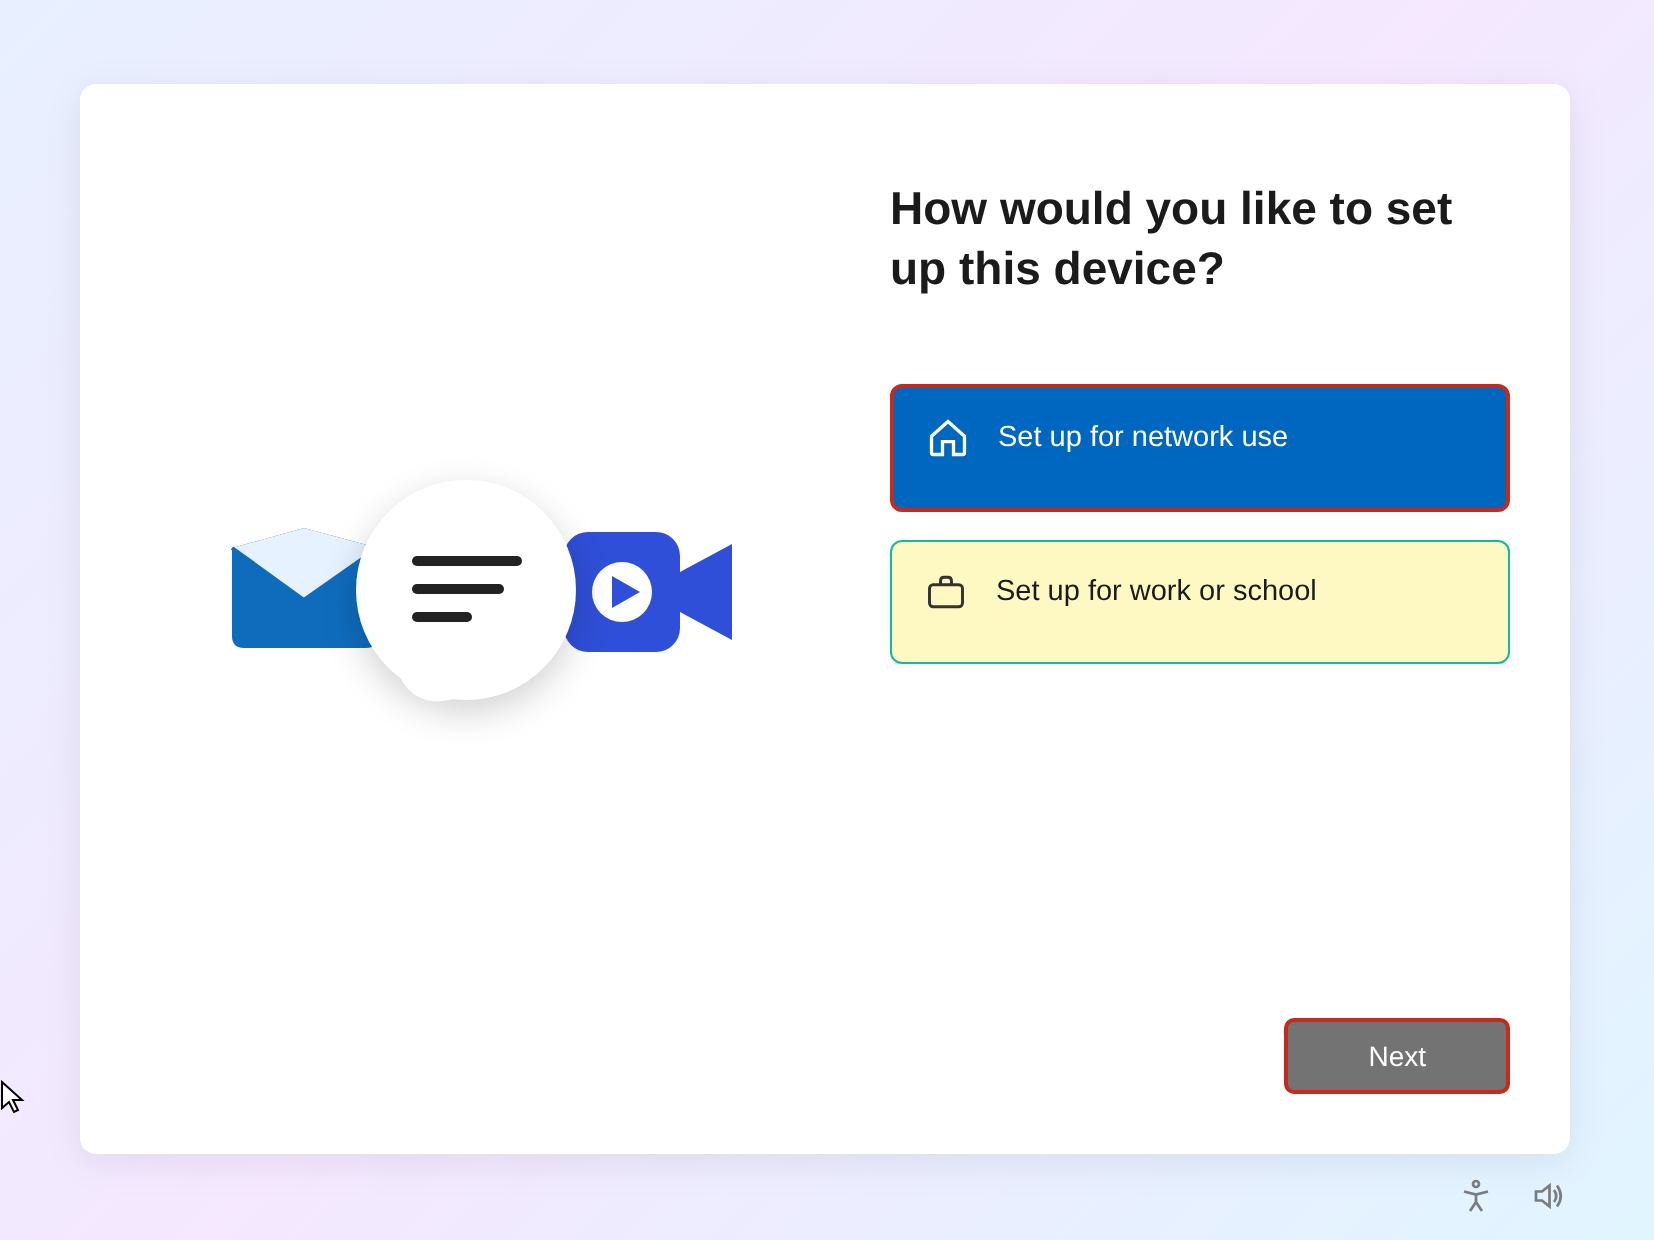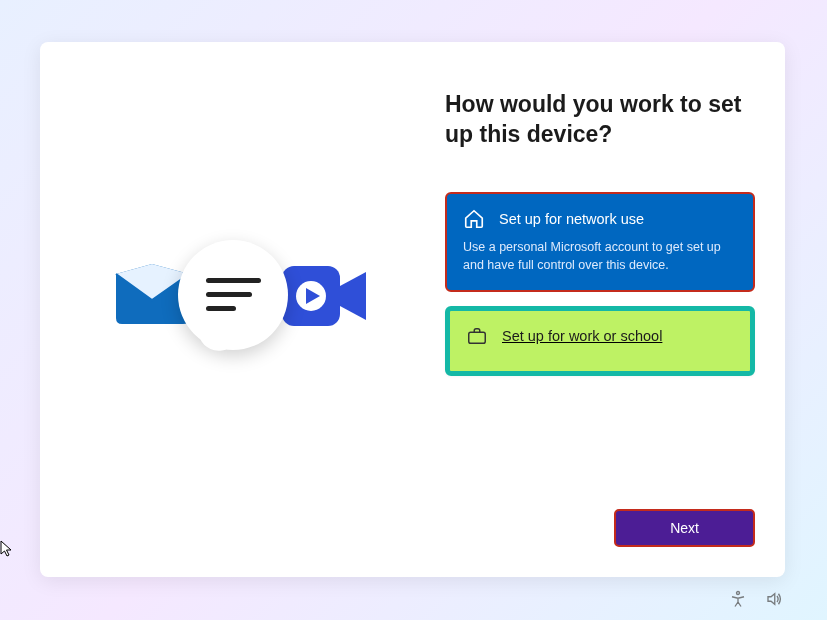--- a/index.html
+++ b/index.html
@@ -107,24 +107,23 @@
       margin-bottom: 14px;
       cursor: pointer;
       border: 1px solid transparent;
     }
     .option-card.selected {
       background: #0067c0;
       color: #fff;
       border: 2px solid #c42b1c;
     }
     .option-card.unselected {
-      background: #bef264;
-      border: 5px solid #14b8a6;
+      background: #fef9c3;
+      border: 1px solid #14b8a6;
       box-shadow: 0 1px 3px rgba(0,0,0,0.04);
-      text-decoration: underline;
     }
     .option-header {
       display: flex;
       align-items: center;
       gap: 14px;
       margin-bottom: 8px;
     }
     .option-icon {
       width: 22px;
       height: 22px;
@@ -144,24 +143,24 @@
       line-height: 1.45;
     }
     .selected .option-desc { color: #ddeafc; }
     .unselected .option-desc { color: #7a7a7a; }
     .footer {
       margin-top: auto;
       display: flex;
       justify-content: flex-end;
     }
     .next-btn {
-      background: #4c1d95;
+      background: #737373;
       color: #fff;
       border: 2px solid #c42b1c;
-      padding: 9px 54px;
+      padding: 9px 40px;
       font-size: 14px;
       border-radius: 5px;
       cursor: pointer;
       font-family: inherit;
     }
     .tray {
       position: absolute;
       right: 44px;
       bottom: 8px;
       display: flex;
@@ -201,32 +200,31 @@
       <svg class="camera-icon" viewBox="0 0 92 78">
         <rect x="4" y="8" width="58" height="60" rx="12" fill="#2f4fd8"></rect>
         <path d="M62 28 L88 14 L88 62 L62 48 Z" fill="#2f4fd8"></path>
         <circle cx="33" cy="38" r="15" fill="#fff"></circle>
         <path d="M28 30 L42 38 L28 46 Z" fill="#2f4fd8"></path>
       </svg>
     </div>
   </div>
 
   <div class="right-pane">
-    <h1 class="heading">How would you work to set up this device?</h1>
+    <h1 class="heading">How would you like to set up this device?</h1>
 
     <div class="option-card selected">
       <div class="option-header">
         <span class="option-icon">
           <svg width="22" height="22" viewBox="0 0 24 24" fill="none" stroke="#fff" stroke-width="1.8">
             <path d="M3 11 L12 3 L21 11 V20 Q21 21 20 21 H15 V14 H9 V21 H4 Q3 21 3 20 Z"></path>
           </svg>
         </span>
         <span class="option-title">Set up for network use</span>
       </div>
-      <div class="option-desc">Use a personal Microsoft account to get set up and have full control over this device.</div>
     </div>
 
     <div class="option-card unselected">
       <div class="option-header">
         <span class="option-icon">
           <svg width="22" height="22" viewBox="0 0 24 24" fill="none" stroke="#333" stroke-width="1.6">
             <rect x="3" y="8" width="18" height="12" rx="2"></rect>
             <path d="M9 8 V6 Q9 4 11 4 H13 Q15 4 15 6 V8"></path>
           </svg>
         </span>

